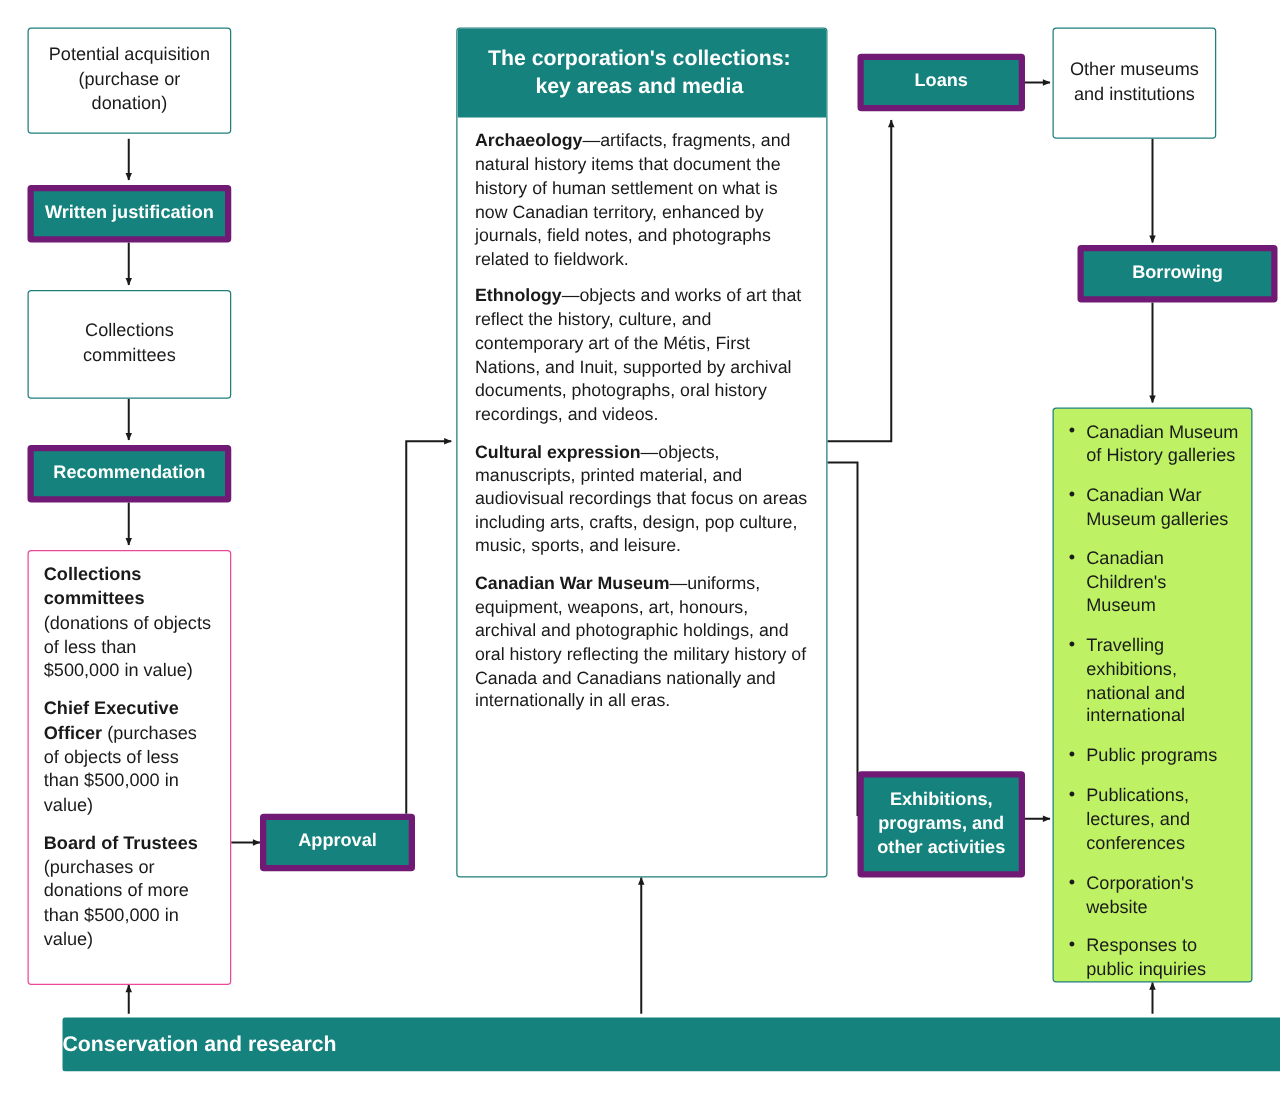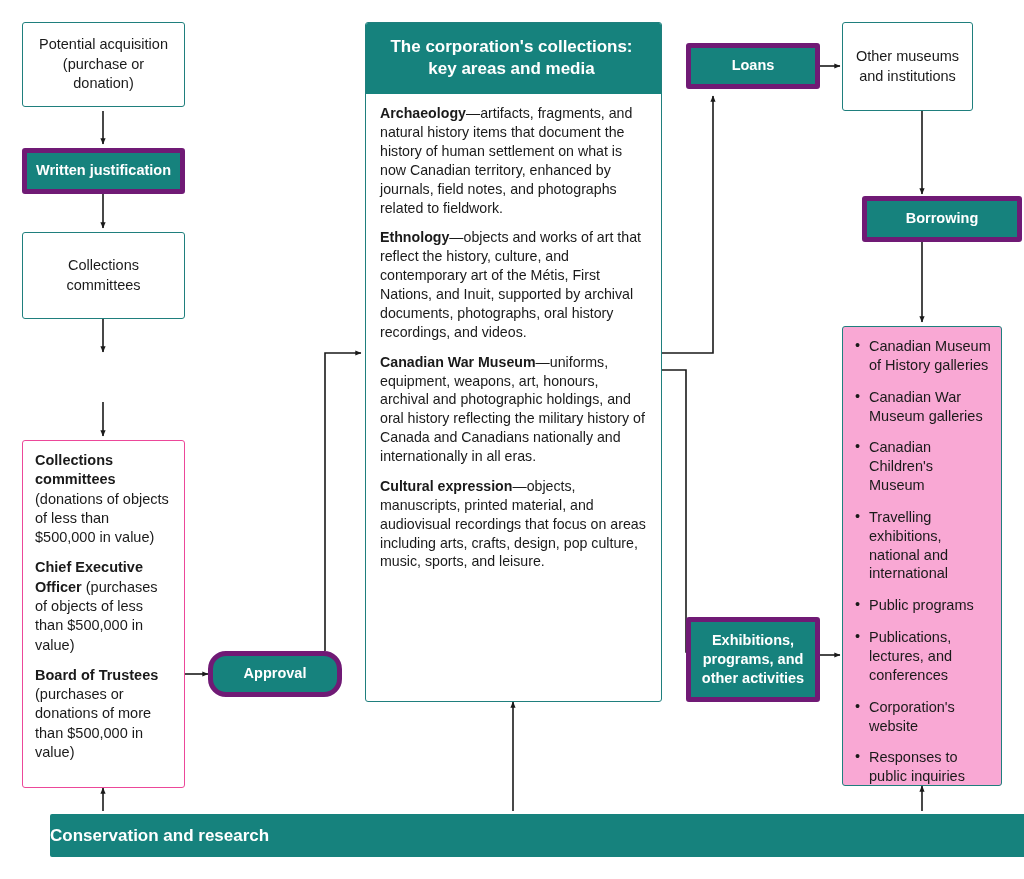--- a/index.html
+++ b/index.html
@@ -85,21 +85,21 @@
   .leftbox p {
     margin: 0 0 11px 0;
   }
   .leftbox p:last-child { margin-bottom: 0; }
   .leftbox b { font-weight: bold; }
   .listbox {
     position: absolute;
     box-sizing: border-box;
     border: 1px solid #1f7f7d;
     border-radius: 3px;
-    background: #f9a8d4;
+    background: #bef264;
     font-size: 14.5px;
     line-height: 1.3;
     padding: 10px 10px 10px 12px;
   }
   .listbox ul {
     margin: 0;
     padding: 0;
     list-style: none;
   }
   .listbox li {
@@ -186,54 +186,57 @@
   </div>
 
   <div class="box teal" style="left:22px; top:148px; width:163px; height:46px;">
     <span>Written justification</span>
   </div>
 
   <div class="box" style="left:22px; top:232px; width:163px; height:87px;">
     <span>Collections committees</span>
   </div>
 
+  <div class="box teal" style="left:22px; top:356px; width:163px; height:46px;">
+    <span>Recommendation</span>
+  </div>
 
   <div class="leftbox" style="left:22px; top:440px; width:163px; height:348px;">
     <p>
       <b>Collections committees</b>
       <span>(donations of objects of less than $500,000 in value)</span>
     </p>
     <p>
       <b>Chief Executive Officer</b>
       <span>(purchases of objects of less than $500,000 in value)</span>
     </p>
     <p>
       <b>Board of Trustees</b>
       <span>(purchases or donations of more than $500,000 in value)</span>
     </p>
   </div>
 
-  <div class="box teal" style="left:208px; top:651px; width:134px; height:46px;border-radius:18px;">
+  <div class="box teal" style="left:208px; top:651px; width:124px; height:46px;">
     <span>Approval</span>
   </div>
 
   <div class="panel" style="left:365px; top:22px; width:297px; height:680px;">
     <div class="teal-head">The corporation's collections: key areas and media</div>
     <div class="panel-body">
       <p>
         <b>Archaeology</b><span>—artifacts, fragments, and natural history items that document the history of human settlement on what is now Canadian territory, enhanced by journals, field notes, and photographs related to fieldwork.</span>
       </p>
       <p>
         <b>Ethnology</b><span>—objects and works of art that reflect the history, culture, and contemporary art of the Métis, First Nations, and Inuit, supported by archival documents, photographs, oral history recordings, and videos.</span>
       </p>
       <p>
+        <b>Cultural expression</b><span>—objects, manuscripts, printed material, and audiovisual recordings that focus on areas including arts, crafts, design, pop culture, music, sports, and leisure.</span>
+      </p>
+      <p>
         <b>Canadian War Museum</b><span>—uniforms, equipment, weapons, art, honours, archival and photographic holdings, and oral history reflecting the military history of Canada and Canadians nationally and internationally in all eras.</span>
-      </p>
-      <p>
-        <b>Cultural expression</b><span>—objects, manuscripts, printed material, and audiovisual recordings that focus on areas including arts, crafts, design, pop culture, music, sports, and leisure.</span>
       </p>
     </div>
   </div>
 
   <div class="box teal" style="left:686px; top:43px; width:134px; height:46px;">
     <span>Loans</span>
   </div>
 
   <div class="box" style="left:842px; top:22px; width:131px; height:89px;">
     <span>Other museums and institutions</span>

